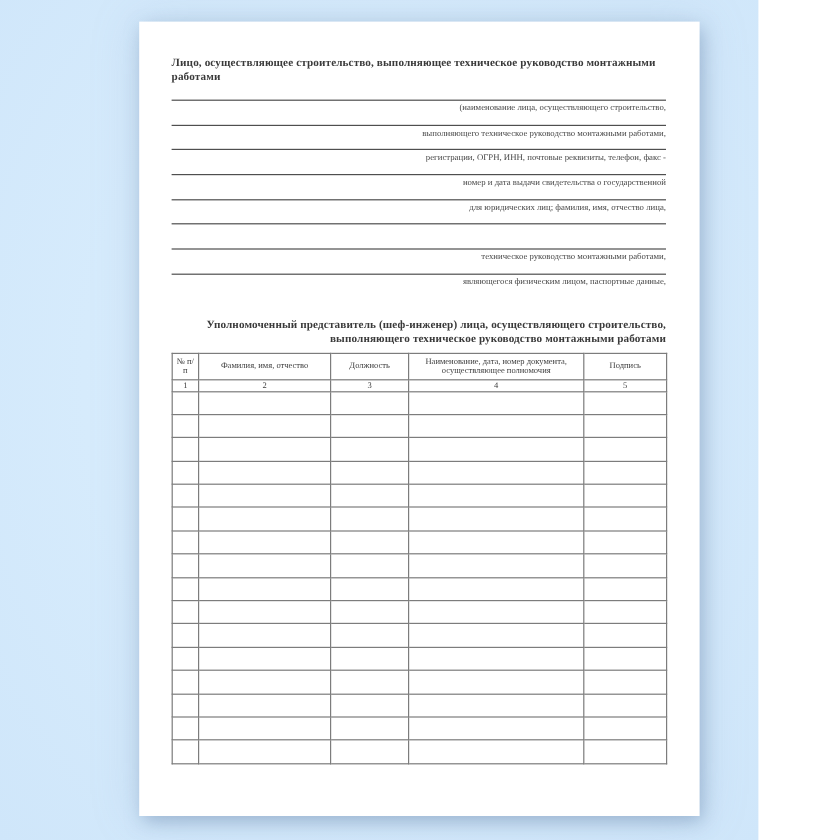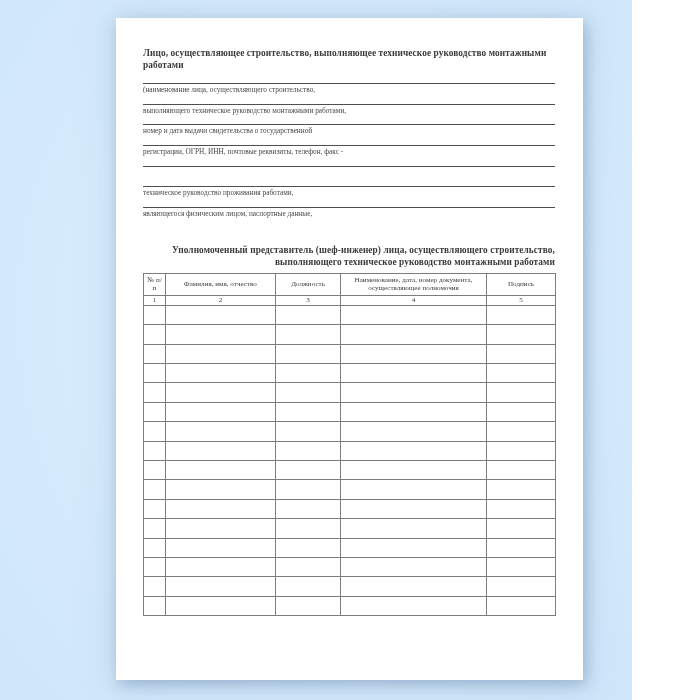--- a/index.html
+++ b/index.html
@@ -21,21 +21,21 @@
   }
   .doc-title {
     margin:0; width:422px;
     font-size:9.3px; line-height:12px; font-weight:bold;
     color:#3a3a3a; letter-spacing:0.1px;
   }
   .blanks { margin-top:12px; }
   .blank-unit { height:20.7px; }
   .rule-line { height:0; border-top:1px solid #4f4f4f; }
   .blank-caption {
-    padding-top:2px; text-align:left;
+    padding-top:2px; text-align:right;
     font-size:7.3px; line-height:8px; color:#474747;
   }
   .doc-title.second { margin-top:16px; width:412px;text-align:right; }
   table.rep-table {
     width:412px; margin-top:5px;
     border-collapse:collapse; table-layout:fixed;
     border:1px solid #f9a8d4;
   }
   table.rep-table th, table.rep-table td {
     border:1px solid #7c7c7c; padding:0 2px;
@@ -65,32 +65,36 @@
         <div class="blank-unit">
           <div class="rule-line"></div>
           <div class="blank-caption">(наименование лица, осуществляющего строительство,</div>
         </div>
         <div class="blank-unit">
           <div class="rule-line"></div>
           <div class="blank-caption">выполняющего техническое руководство монтажными работами,</div>
         </div>
         <div class="blank-unit">
           <div class="rule-line"></div>
+          <div class="blank-caption">регистрации, ОГРН, ИНН, почтовые реквизиты, телефон, факс -</div>
+        </div>
+        <div class="blank-unit">
+          <div class="rule-line"></div>
           <div class="blank-caption">номер и дата выдачи свидетельства о государственной</div>
         </div>
         <div class="blank-unit">
           <div class="rule-line"></div>
-          <div class="blank-caption">регистрации, ОГРН, ИНН, почтовые реквизиты, телефон, факс -</div>
-        </div>
-        <div class="blank-unit">
-          <div class="rule-line"></div>
-        </div>
-        <div class="blank-unit">
-          <div class="rule-line"></div>
-          <div class="blank-caption">техническое руководство проживания работами,</div>
+          <div class="blank-caption">для юридических лиц; фамилия, имя, отчество лица,</div>
+        </div>
+        <div class="blank-unit">
+          <div class="rule-line"></div>
+        </div>
+        <div class="blank-unit">
+          <div class="rule-line"></div>
+          <div class="blank-caption">техническое руководство монтажными работами,</div>
         </div>
         <div class="blank-unit">
           <div class="rule-line"></div>
           <div class="blank-caption">являющегося физическим лицом, паспортные данные,</div>
         </div>
       </div>
 
       <p class="doc-title second">Уполномоченный представитель (шеф-инженер) лица, осуществляющего строительство, выполняющего техническое руководство монтажными работами</p>
 
       <table class="rep-table">

